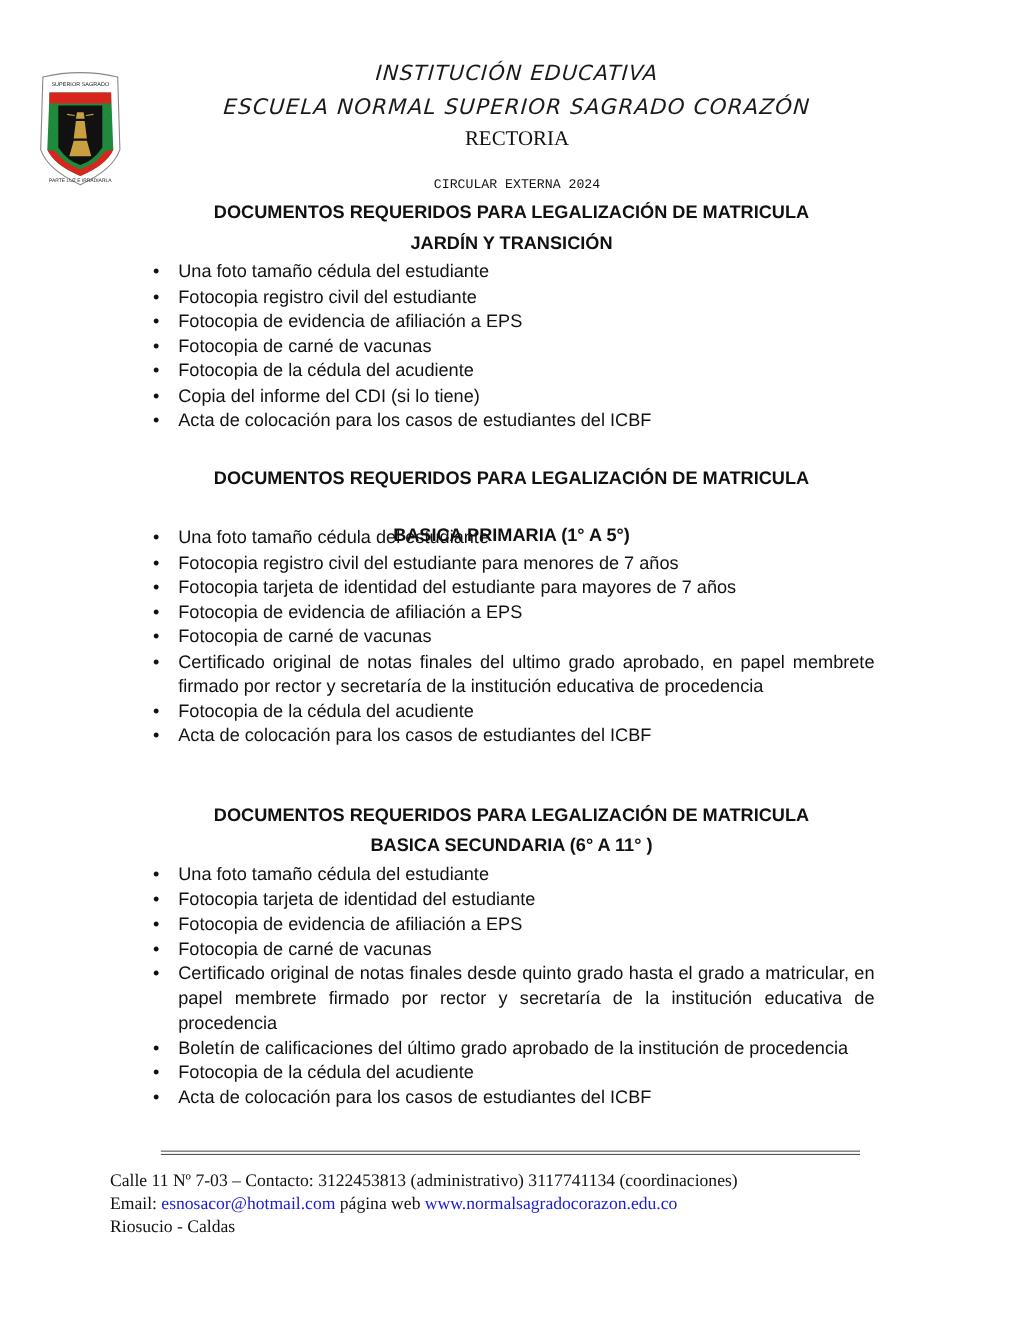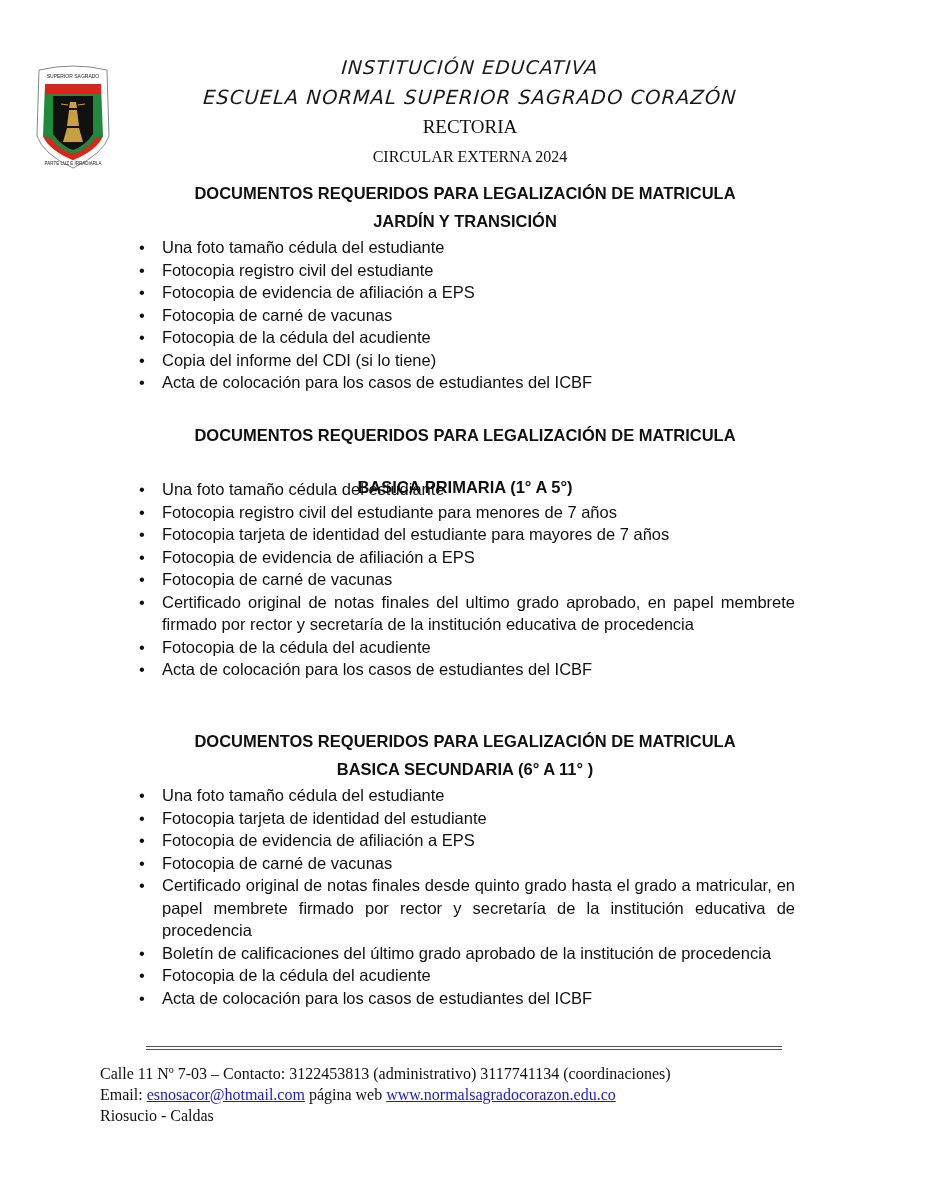--- a/index.html
+++ b/index.html
@@ -6,33 +6,33 @@
   body { width: 927px; height: 1200px; position: relative; overflow: hidden; color: #111; }
   .page { position: absolute; left: 0; top: 0; width: 927px; height: 1200px; }
 
   .logo { position: absolute; left: 33px; top: 64px; width: 80px; height: 106px; }
 
   .hdr { position: absolute; left: 130px; width: 680px; text-align: center; }
   .hand { font-family: "DejaVu Sans", sans-serif; font-weight: normal; letter-spacing: 1px; color: #1a1a1a; font-style: italic; transform: skewX(-4deg); }
   .h1 { top: 56px; font-size: 19px; }
   .h2 { top: 86px; font-size: 19.5px; }
   .h3 { top: 116px; font-size: 19px; font-family: "Liberation Serif", serif; }
-  .circ { top: 148px; font-size: 16px; font-family: Liberation Serif, serif; }
+  .circ { top: 161px; font-size: 12px; font-family: Liberation Mono, monospace; }
 
   .sec-title { position: absolute; left: 130px; width: 670px; text-align: center; font-family: "Liberation Sans", sans-serif; font-weight: bold; font-size: 16.5px; line-height: 27px; }
 
   ul.list { position: absolute; left: 137px; width: 658px; margin: 0; padding: 0; list-style: none; font-family: "Liberation Sans", sans-serif; font-size: 16.5px; line-height: 22.5px; }
   ul.list li { position: relative; padding-left: 25px; text-align: justify; }
   ul.list li .bullet { position: absolute; left: 2px; top: 0; }
 
   .sep { position: absolute; left: 146px; top: 1042px; width: 636px; height: 12px; overflow: hidden; }
   .sep .ln { position: absolute; left: 0; width: 100%; height: 1px; background: #555; }
 
   .footer { position: absolute; left: 100px; width: 727px; font-family: "Liberation Serif", serif; font-size: 16px; line-height: 21px; }
-  .footer a { color: #1a1ad0; text-decoration: underline; }
+  .footer a { color: #1a1ad0; }
 </style>
 </head>
 <body>
 
 <div class="page">
 
   <svg class="logo" viewBox="0 0 80 106">
     <path d="M6 6 Q40 -2 74 6 L76 72 Q70 90 40 104 Q10 90 4 72 Z" fill="#fff" stroke="#888" stroke-width="1"></path>
     <path d="M12 20 L68 20 L70 72 Q64 86 40 96 Q16 86 10 72 Z" fill="#1f8a3c"></path>
     <path d="M12 20 L68 20 L68 30 L12 30 Z" fill="#d8261e"></path>

